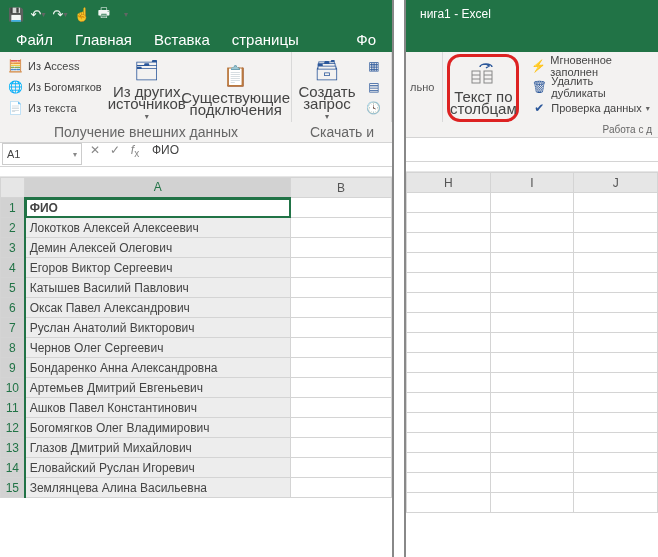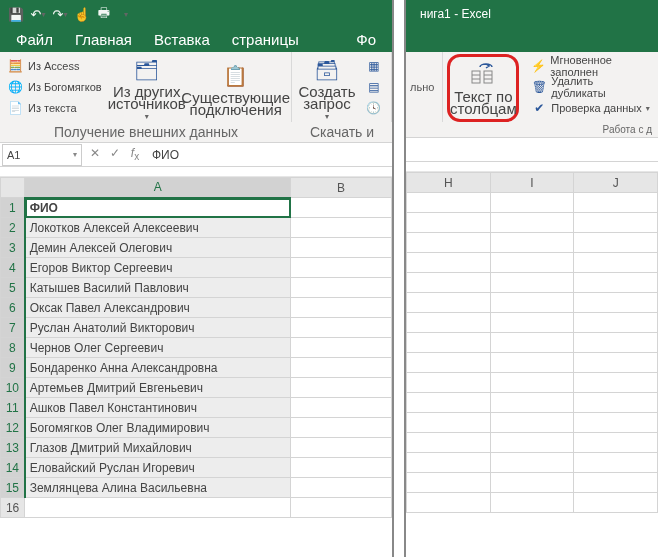--- a/index.html
+++ b/index.html
@@ -35,21 +35,21 @@
   .drop { font-size: 8px; color: #666; }
 
   .col-stack { display: flex; flex-direction: column; gap: 1px; padding: 2px 0; }
   .hbtn { display: flex; align-items: center; gap: 4px; height: 20px; padding: 0 4px; cursor: pointer; font-size: 11px; }
   .hbtn .sicon { width: 16px; height: 16px; display: flex; align-items: center; justify-content: center; font-size: 12px; color: #2b579a; }
 
   
   .highlight-box { border: 3px solid #d22; border-radius: 13px; padding: 2px; }
 
   
-  .fbar { height: 24px; border-bottom: 1px solid #d4d4d4; display: flex; align-items: center; background: #fff; }
+  .fbar { height: 24px; border-bottom: 1px solid #d4d4d4; display: flex; background: #fff; }
   .namebox { width: 80px; height: 22px; border: 1px solid #ccc; margin-left: 2px; display: flex; align-items: center; padding: 0 4px; font-size: 11px; background: #fff; }
   .namebox .dd { margin-left: auto; font-size: 8px; color: #888; }
   .fx-icons { display: flex; gap: 2px; padding: 0 4px; color: #888; }
   .fx-icons span { width: 18px; text-align: center; font-size: 12px; }
   .fx-input { flex: 1; padding: 0 4px; font-size: 12px; }
 
   .spacer-bar { height: 10px; background: #fff; border-bottom: 1px solid #e6e6e6; }
 
   
   .grid-wrap { flex: 1; overflow: hidden; background: #fff; }
@@ -246,25 +246,20 @@
               <td class="cell colB"></td>
             </tr>
             <tr>
               <th class="rh sel">14</th>
               <td class="cell colA sel">Еловайский Руслан Игоревич</td>
               <td class="cell colB"></td>
             </tr>
             <tr>
               <th class="rh sel">15</th>
               <td class="cell colA sel">Землянцева Алина Васильевна</td>
-              <td class="cell colB"></td>
-            </tr>
-            <tr>
-              <th class="rh">16</th>
-              <td class="cell colA"></td>
               <td class="cell colB"></td>
             </tr>
           </tbody>
       </table>
     </div>
   </div>
 
   <div class="gap"></div>
 
   <div class="pane-right" style="position:relative">

